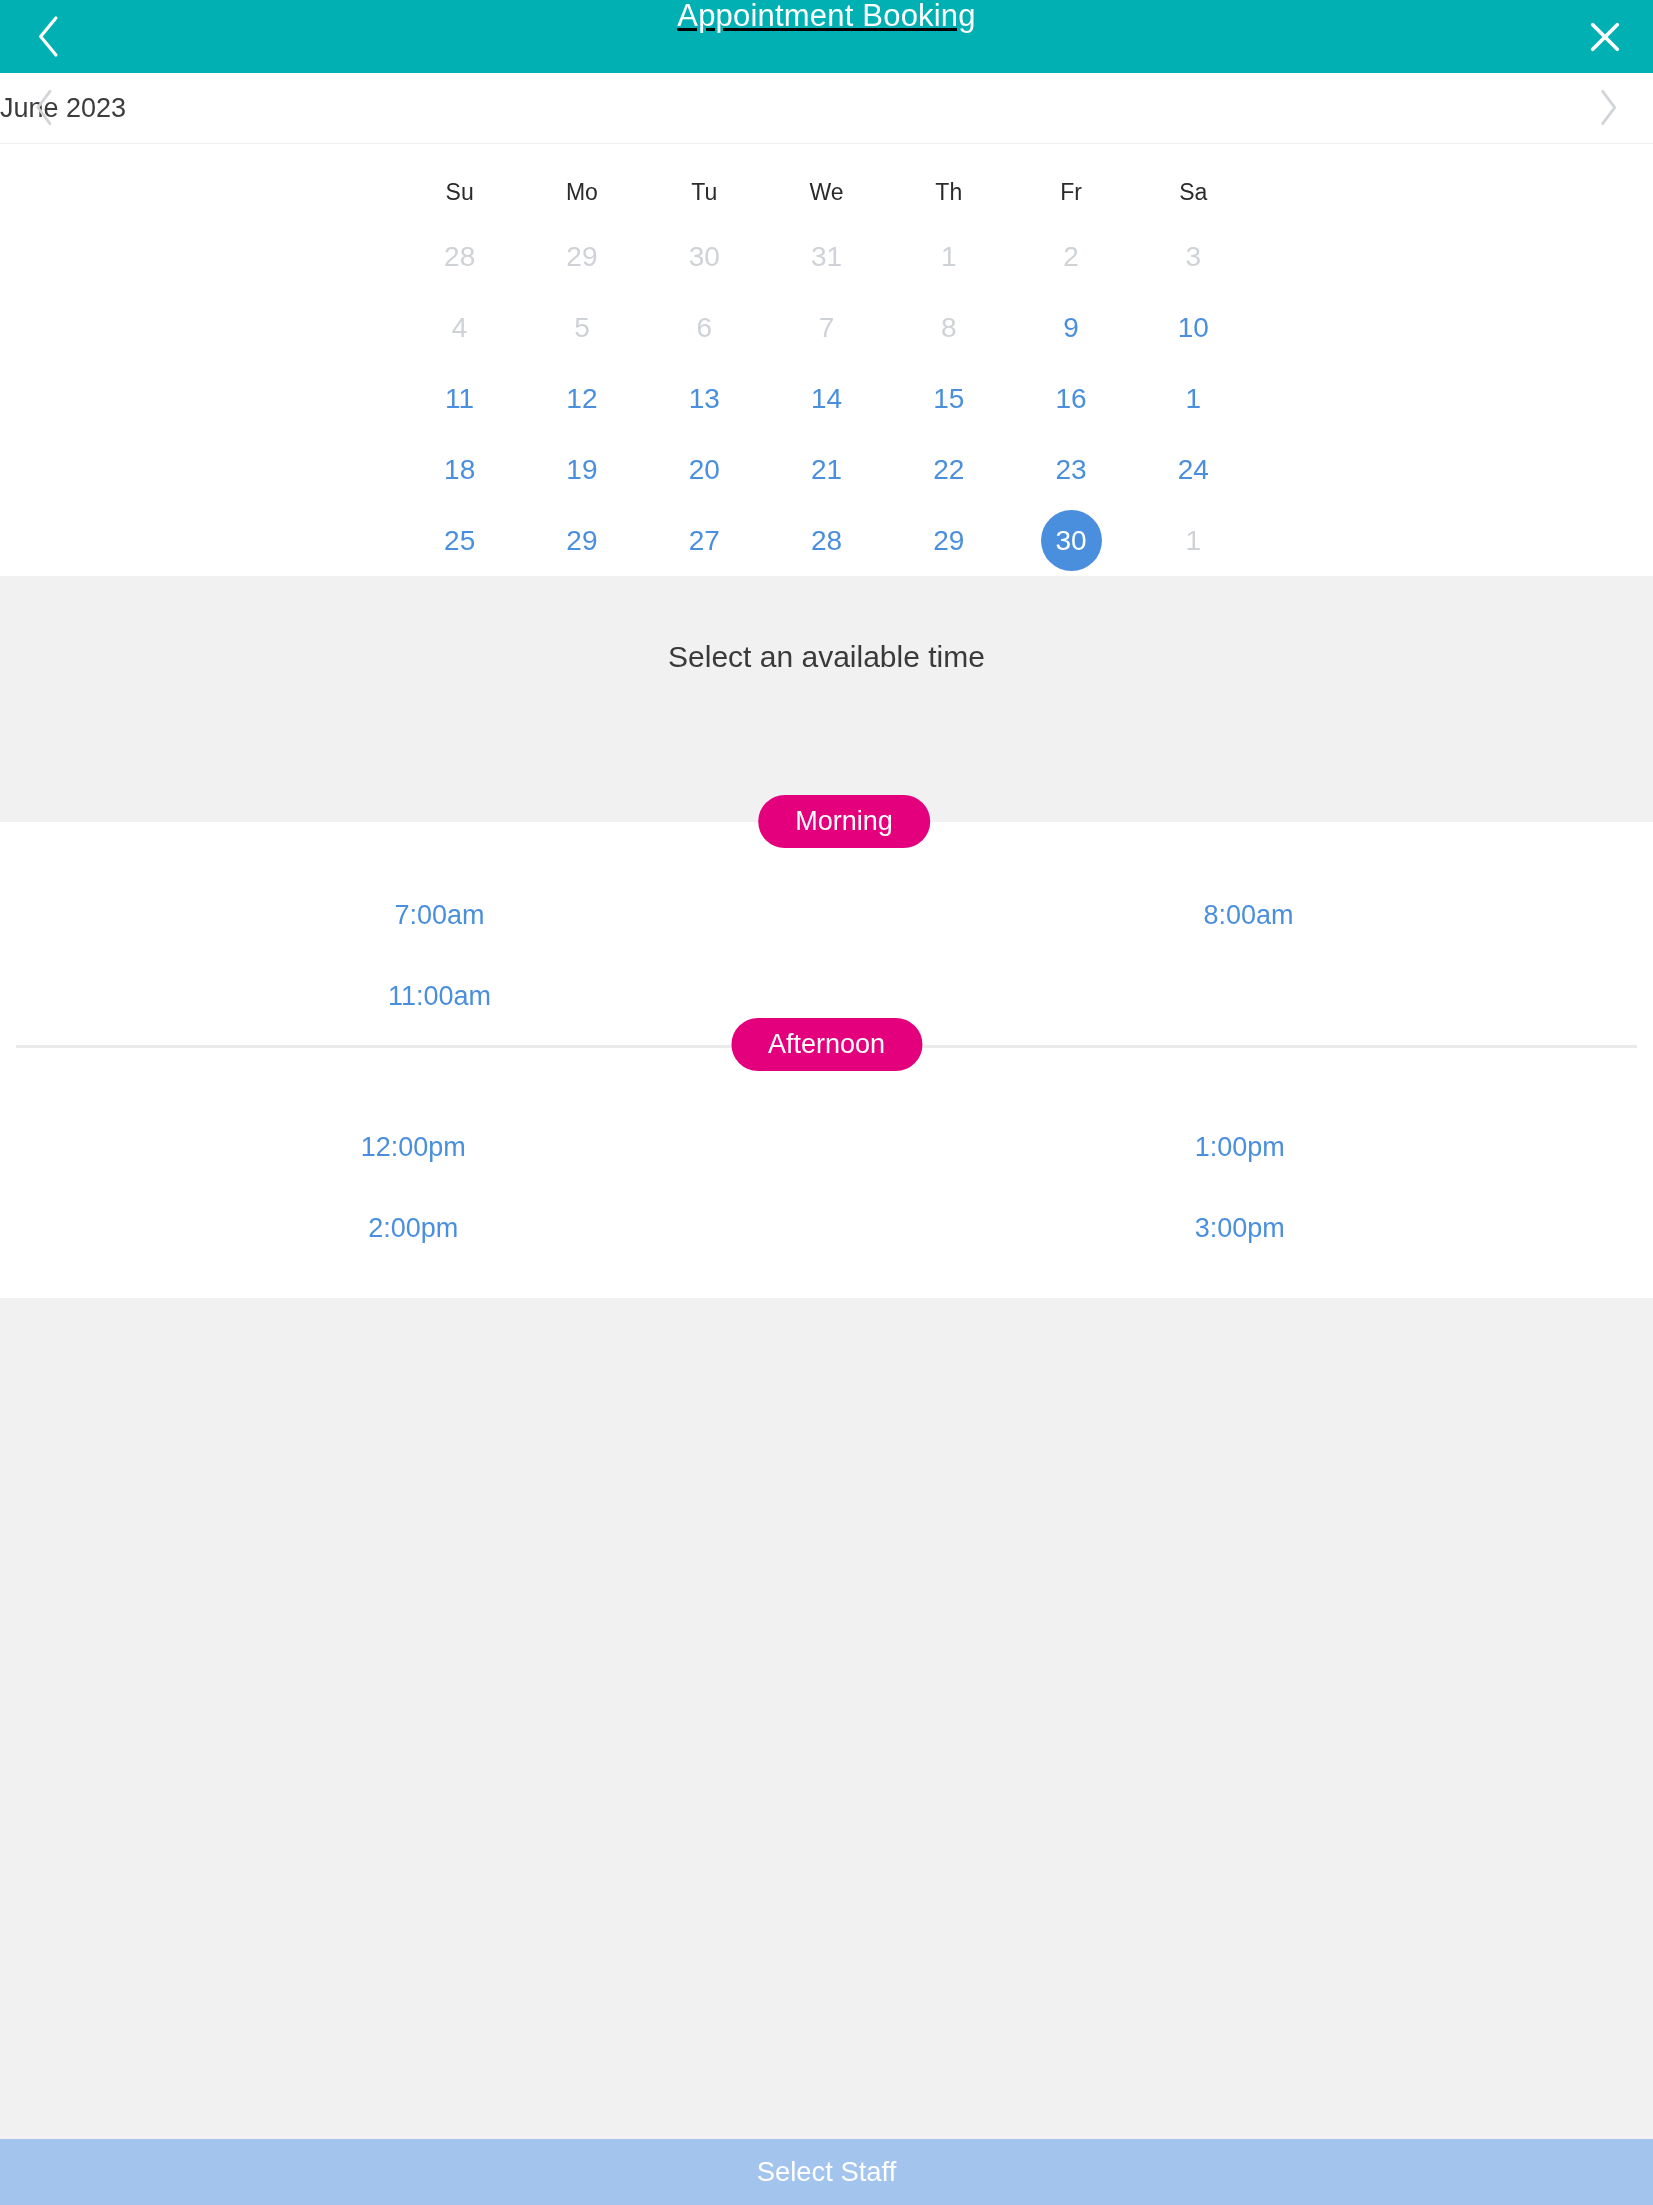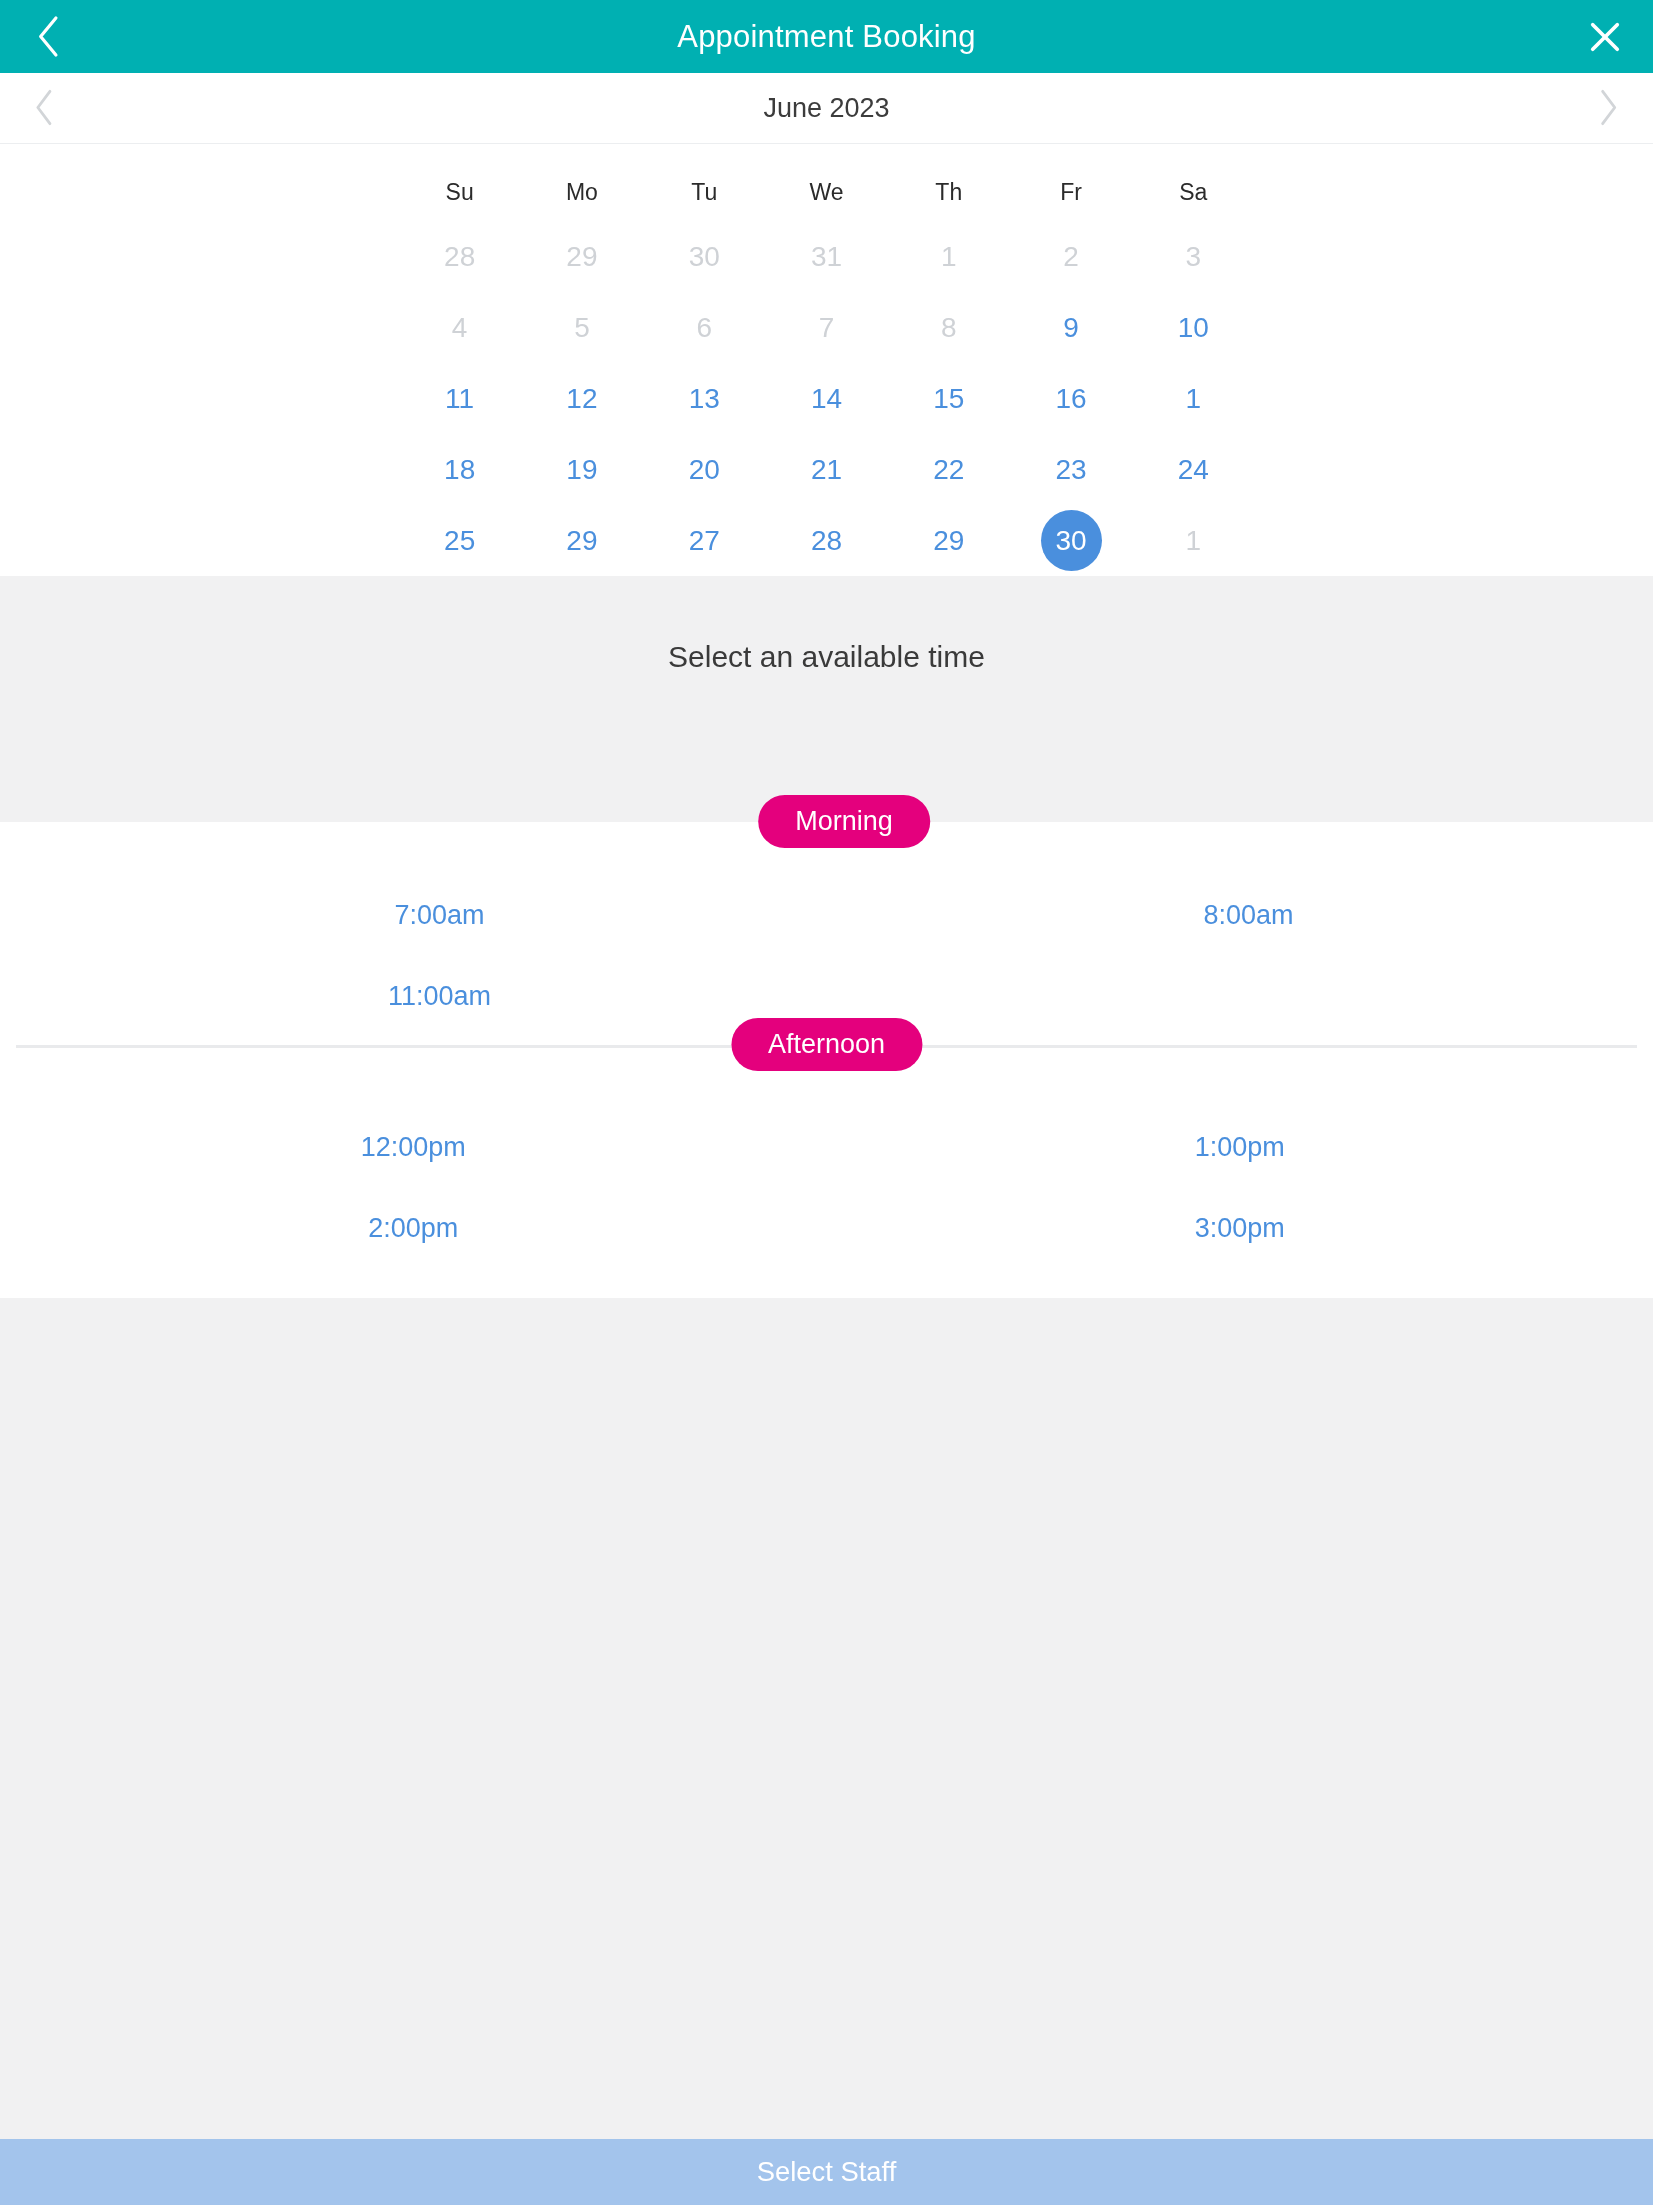--- a/index.html
+++ b/index.html
@@ -15,21 +15,21 @@
     display:flex; flex-direction:column;
     overflow:hidden;
     background:#ffffff;
   }
 
   
   .titlebar {
     position:relative;
     height:73px; flex:0 0 73px;
     background:var(--teal,#00b0b2);
-    display:flex; align-items:center; justify-content:center;
+    display:flex; align-items:flex-start; justify-content:center;text-decoration:underline;
   }
   .titlebar-title {
     font-size:31px; color:#ffffff; font-weight:400;
     letter-spacing:0.2px; line-height:1;
   }
   .tb-back {
     position:absolute; left:0; top:0;
     width:97px; height:73px;
     display:flex; align-items:center; justify-content:center;
     cursor:pointer;
@@ -41,21 +41,21 @@
     cursor:pointer;
   }
   .chev-white { display:block; }
 
   
   .monthnav {
     position:relative;
     height:71px; flex:0 0 71px;
     background:#ffffff;
     border-bottom:1.6px solid #eceef0;
-    display:flex; align-items:center; justify-content:center;
+    display:flex; align-items:center; justify-content:flex-start;
   }
   .monthnav-label {
     font-size:27px; color:#3c3c3c; font-weight:400; line-height:1;
   }
   .mn-prev, .mn-next {
     position:absolute; top:0;
     width:89px; height:69px;
     display:flex; align-items:center; justify-content:center;
     cursor:pointer;
   }

